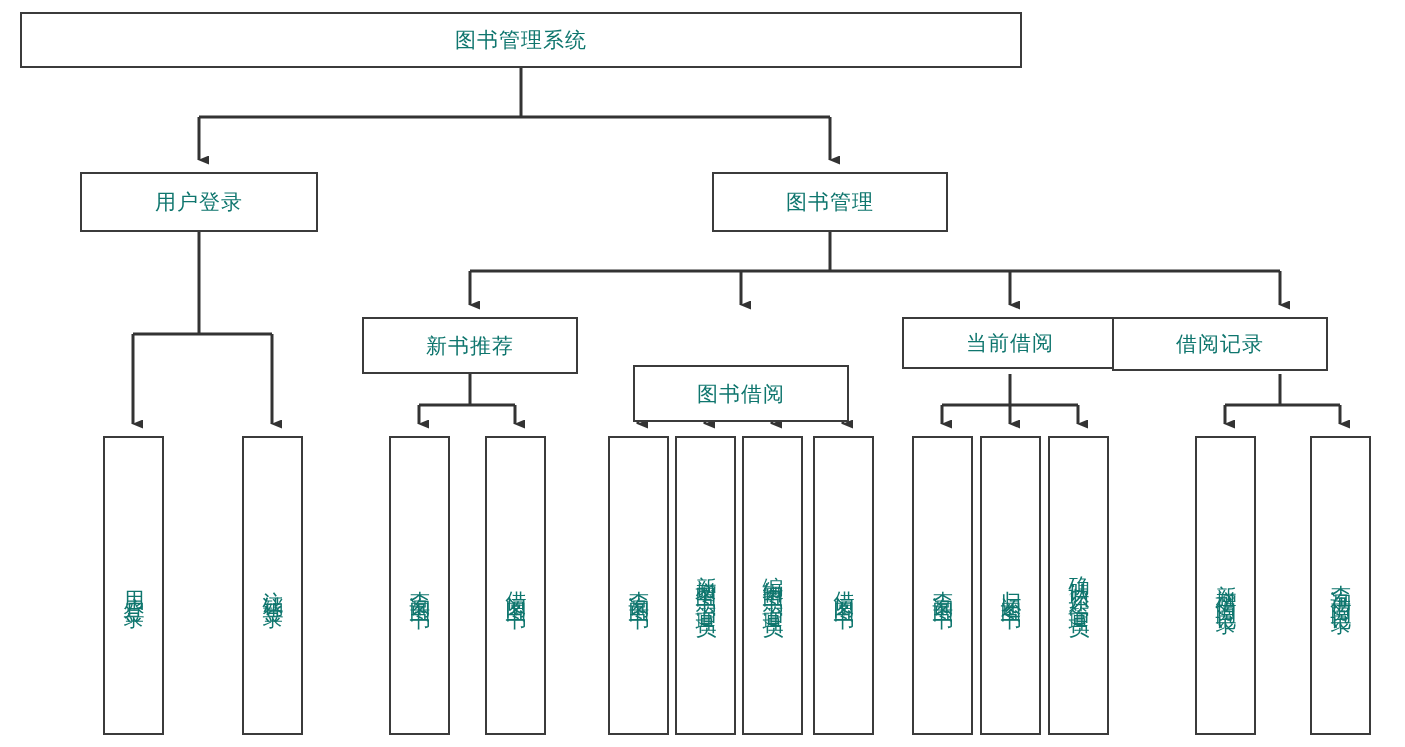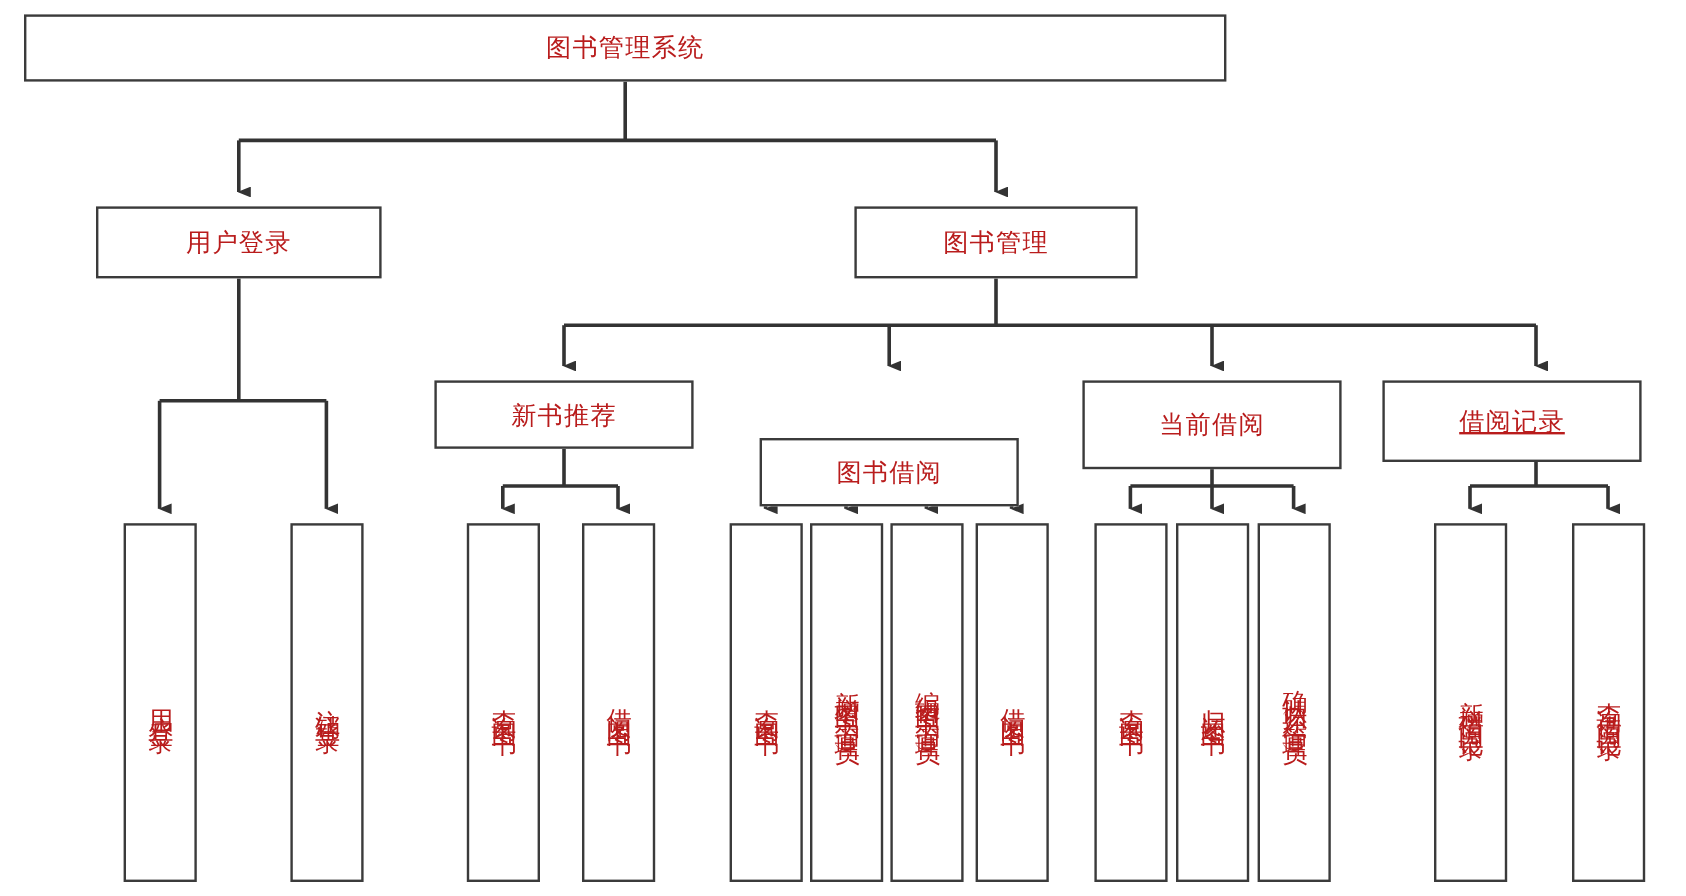--- a/index.html
+++ b/index.html
@@ -26,21 +26,21 @@
     pointer-events: none;
   }
   .node {
     position: absolute;
     box-sizing: border-box;
     background: #ffffff;
     border: 2px solid #3b3b3b;
     display: flex;
     align-items: center;
     justify-content: center;
-    color: #b91c1c;
+    color: #0f766e;
   }
   .node.h-node {
     font-size: 21px;
     letter-spacing: 1px;
   }
   .node.v-node {
     font-size: 21px;
   }
   .v-label {
     writing-mode: vertical-rl;
@@ -142,24 +142,24 @@
         <span class="h-label">图书管理</span>
       </div>
     </div>
   <div>
       <div class="node h-node" style="left: 362px; top: 317px; width: 216px; height: 57px;">
         <span class="h-label">新书推荐</span>
       </div>
       <div class="node h-node" style="left: 633px; top: 317px; width: 216px; height: 57px; margin-top: 48px;">
         <span class="h-label">图书借阅</span>
       </div>
-      <div class="node h-node" style="left: 902px; top: 317px; width: 216px; height: 74px;">
+      <div class="node h-node" style="left: 902px; top: 317px; width: 216px; height: 52px;">
         <span class="h-label">当前借阅</span>
       </div>
-      <div class="node h-node" style="left: 1152px; top: 317px; width: 216px; height: 68px; text-decoration: underline;">
+      <div class="node h-node" style="left: 1112px; top: 317px; width: 216px; height: 54px;">
         <span class="h-label">借阅记录</span>
       </div>
     </div>
   <div>
       <div class="node v-node" style="left: 103px; top: 436px; width: 61px; height: 299px;">
         <span class="v-label">用户登录</span>
       </div>
       <div class="node v-node" style="left: 242px; top: 436px; width: 61px; height: 299px;">
         <span class="v-label">注销登录</span>
       </div>

